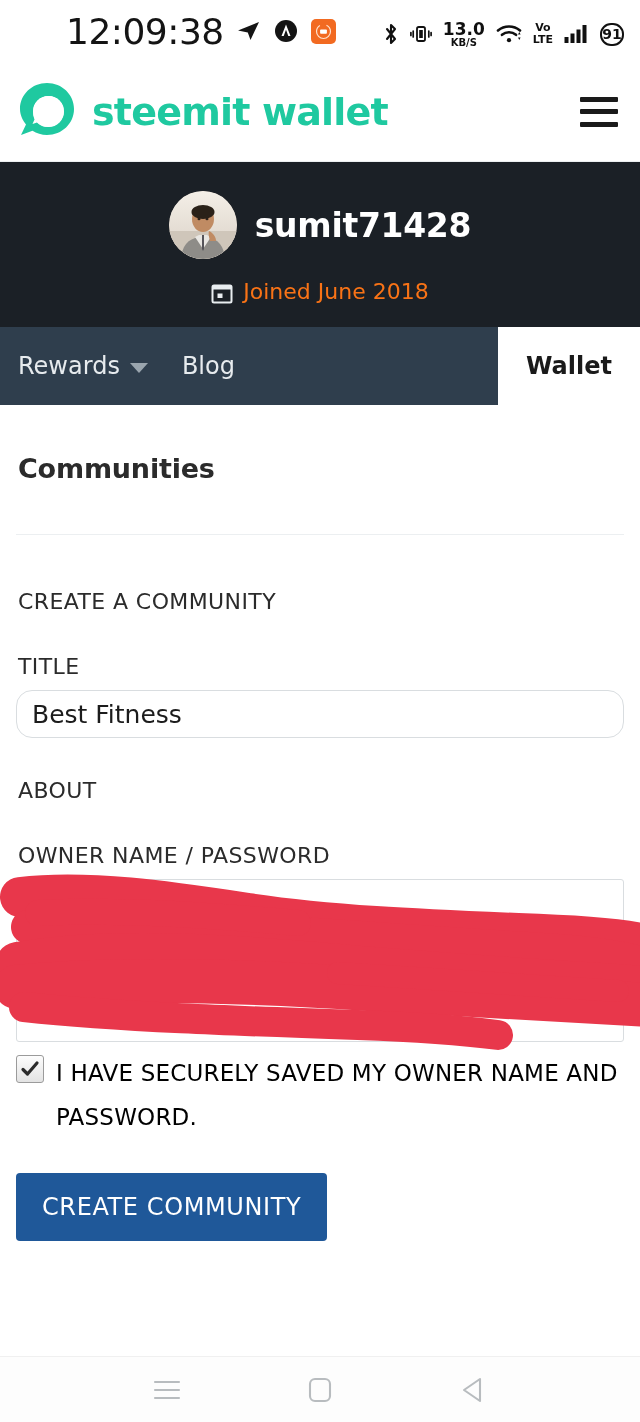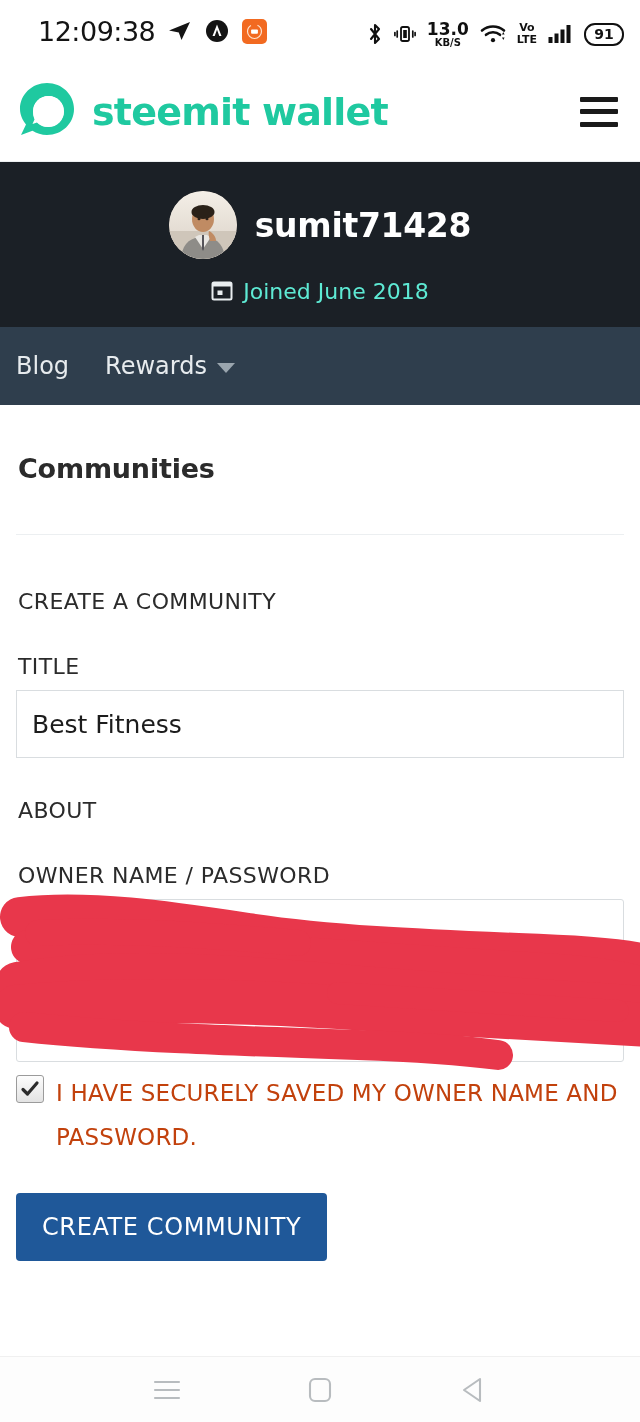--- a/index.html
+++ b/index.html
@@ -13,22 +13,22 @@
   
   .statusbar {
     height: 62px; width: 100%;
     background: #ffffff;
     display: flex; align-items: center;
     padding: 0 18px 0 38px;
     position: relative;
   }
   .sb-left { display: flex; align-items: center; gap: 13px; }
   .sb-clock {
-    font-size: 27px; color: #141414; letter-spacing: -0.5px;
-    font-family: "DejaVu Sans", sans-serif; font-weight: 400;
+    font-size: 36px; color: #141414; letter-spacing: -0.5px;
+    font-family: "DejaVu Sans", sans-serif; font-weight: 400; margin-left: 28px;
   }
   .sb-right {
     position: absolute; right: 16px; top: 3px; height: 62px;
     display: flex; align-items: center; gap: 11px;
   }
   .tg-icon { width: 24px; height: 24px; display:block; }
   .a-icon { width: 24px; height: 24px; display:block; }
   .mi-icon {
     width: 25px; height: 25px; border-radius: 5px;
     background: #f26a21; display: flex; align-items: center;
@@ -44,21 +44,21 @@
   .kbs-num { font-size: 17px; font-weight: 700; font-family:"DejaVu Sans",sans-serif; }
   .kbs-unit { font-size: 10px; font-weight: 700; margin-top: 0; font-family:"DejaVu Sans",sans-serif;}
   .wifi-icon { width: 26px; height: 22px; display:block; }
   .volte {
     display: flex; flex-direction: column; align-items: center;
     line-height: 1.05; color: #101010; font-weight: 700; font-size: 11px;
     font-family:"DejaVu Sans",sans-serif;
   }
   .sig-icon { width: 25px; height: 20px; display:block; }
   .battery {
-    width: 40px; height: 23px; border: 2px solid #111;
+    width: 24px; height: 23px; border: 2px solid #111;
     border-radius: 11px; display: flex; align-items: center;
     justify-content: center; position: relative;
   }
   .battery span { font-size: 14px; font-weight: 700; color: #111; font-family:"DejaVu Sans",sans-serif;}
 
   
   .appheader {
     height: 100px; background: #ffffff;
     display: flex; align-items: center;
     padding: 0 22px 0 14px;
@@ -90,22 +90,22 @@
     overflow: hidden; flex-shrink: 0; position: relative;
     background: #cfc5bb;
   }
   .avatar svg { display:block; width:100%; height:100%; }
   .username {
     color: #ffffff; font-size: 33px; font-weight: 700;
     letter-spacing: -0.3px;
     font-family: "DejaVu Sans", sans-serif;
   }
   .joined {
-    margin-top: 20px; display: flex; align-items: flex-start; gap: 10px;
-    color: #5eead4; font-size: 22px;
+    margin-top: 20px; display: flex; align-items: flex-end; gap: 10px;
+    color: #f97316; font-size: 22px;
     font-family: "DejaVu Sans", sans-serif;
   }
   .cal-icon { width: 22px; height: 22px; display:block; flex-shrink:0;}
 
   
   .tabbar {
     background: #2f3e4d; height: 78px;
     display: flex; align-items: stretch;
     position: relative;
   }
@@ -143,22 +143,22 @@
     padding-left: 2px;
     font-family: "DejaVu Sans", sans-serif;
   }
   .field { margin-top: 40px; }
   .field-label {
     font-size: 22px; color: #2b2b2b; letter-spacing: 0.4px;
     padding-left: 2px; margin-bottom: 11px; display: block;
     font-family: "DejaVu Sans", sans-serif;
   }
   .text-input {
-    width: 100%; height: 68px;
-    border: 1px solid #d9dde0; border-radius: 0;
+    width: 100%; height: 48px;
+    border: 1px solid #d9dde0; border-radius: 16px;
     background: #ffffff; color: #1c1c1c;
     font-size: 25px; padding: 0 15px;
     font-family: "DejaVu Sans", sans-serif;
     outline: none;
   }
   .text-input.autofilled {
     background: #e4ecfb; border-color: #c9d4e6;
   }
   .text-input::placeholder { color: #9aa0a6; }
 
@@ -179,21 +179,21 @@
     margin-top: 10px;
   }
   .checkbox {
     width: 28px; height: 28px; flex-shrink: 0; margin-top: 3px;
     border: 1px solid #9b9b9b; border-radius: 3px;
     background: linear-gradient(#fdfdfd, #e3e3e3);
     display: flex; align-items: center; justify-content: center;
   }
   .checkbox svg { display:block; }
   .checklabel {
-    font-size: 23px; color: #c2410c; line-height: 1.9;
+    font-size: 23px; color: #000000; line-height: 1.9;
     letter-spacing: 0.2px;
     font-family: "DejaVu Sans", sans-serif;
   }
 
   .primary-btn {
     margin-top: 34px;
     background: #1f5899; color: #ffffff;
     border: none; border-radius: 4px;
     font-size: 24px; letter-spacing: 0.6px;
     padding: 20px 26px;
@@ -319,26 +319,29 @@
     <svg class="cal-icon" viewBox="0 0 22 22">
       <rect x="1.5" y="3.5" width="19" height="17" rx="1.5" fill="none" stroke="#e9edf0" stroke-width="2"></rect>
       <rect x="1.5" y="3.5" width="19" height="4" fill="#e9edf0"></rect>
       <rect x="6.5" y="11.5" width="5" height="4.5" fill="#e9edf0"></rect>
     </svg>
     <span>Joined June 2018</span>
   </div>
 </div>
 
 <div class="tabbar">
-  <div class="tab first">
-    <span>Blog</span>
-  </div>
   <div class="tab">
     <span>Rewards</span>
     <span class="caret"></span>
+  </div>
+  <div class="tab first">
+    <span>Blog</span>
+  </div>
+  <div class="tab active">
+    <span>Wallet</span>
   </div>
 </div>
 
 <div class="content">
   <div class="section-title">Communities</div>
   <div class="divider"></div>
 
   <div class="form">
     <div class="form-heading">CREATE A COMMUNITY</div>
 

